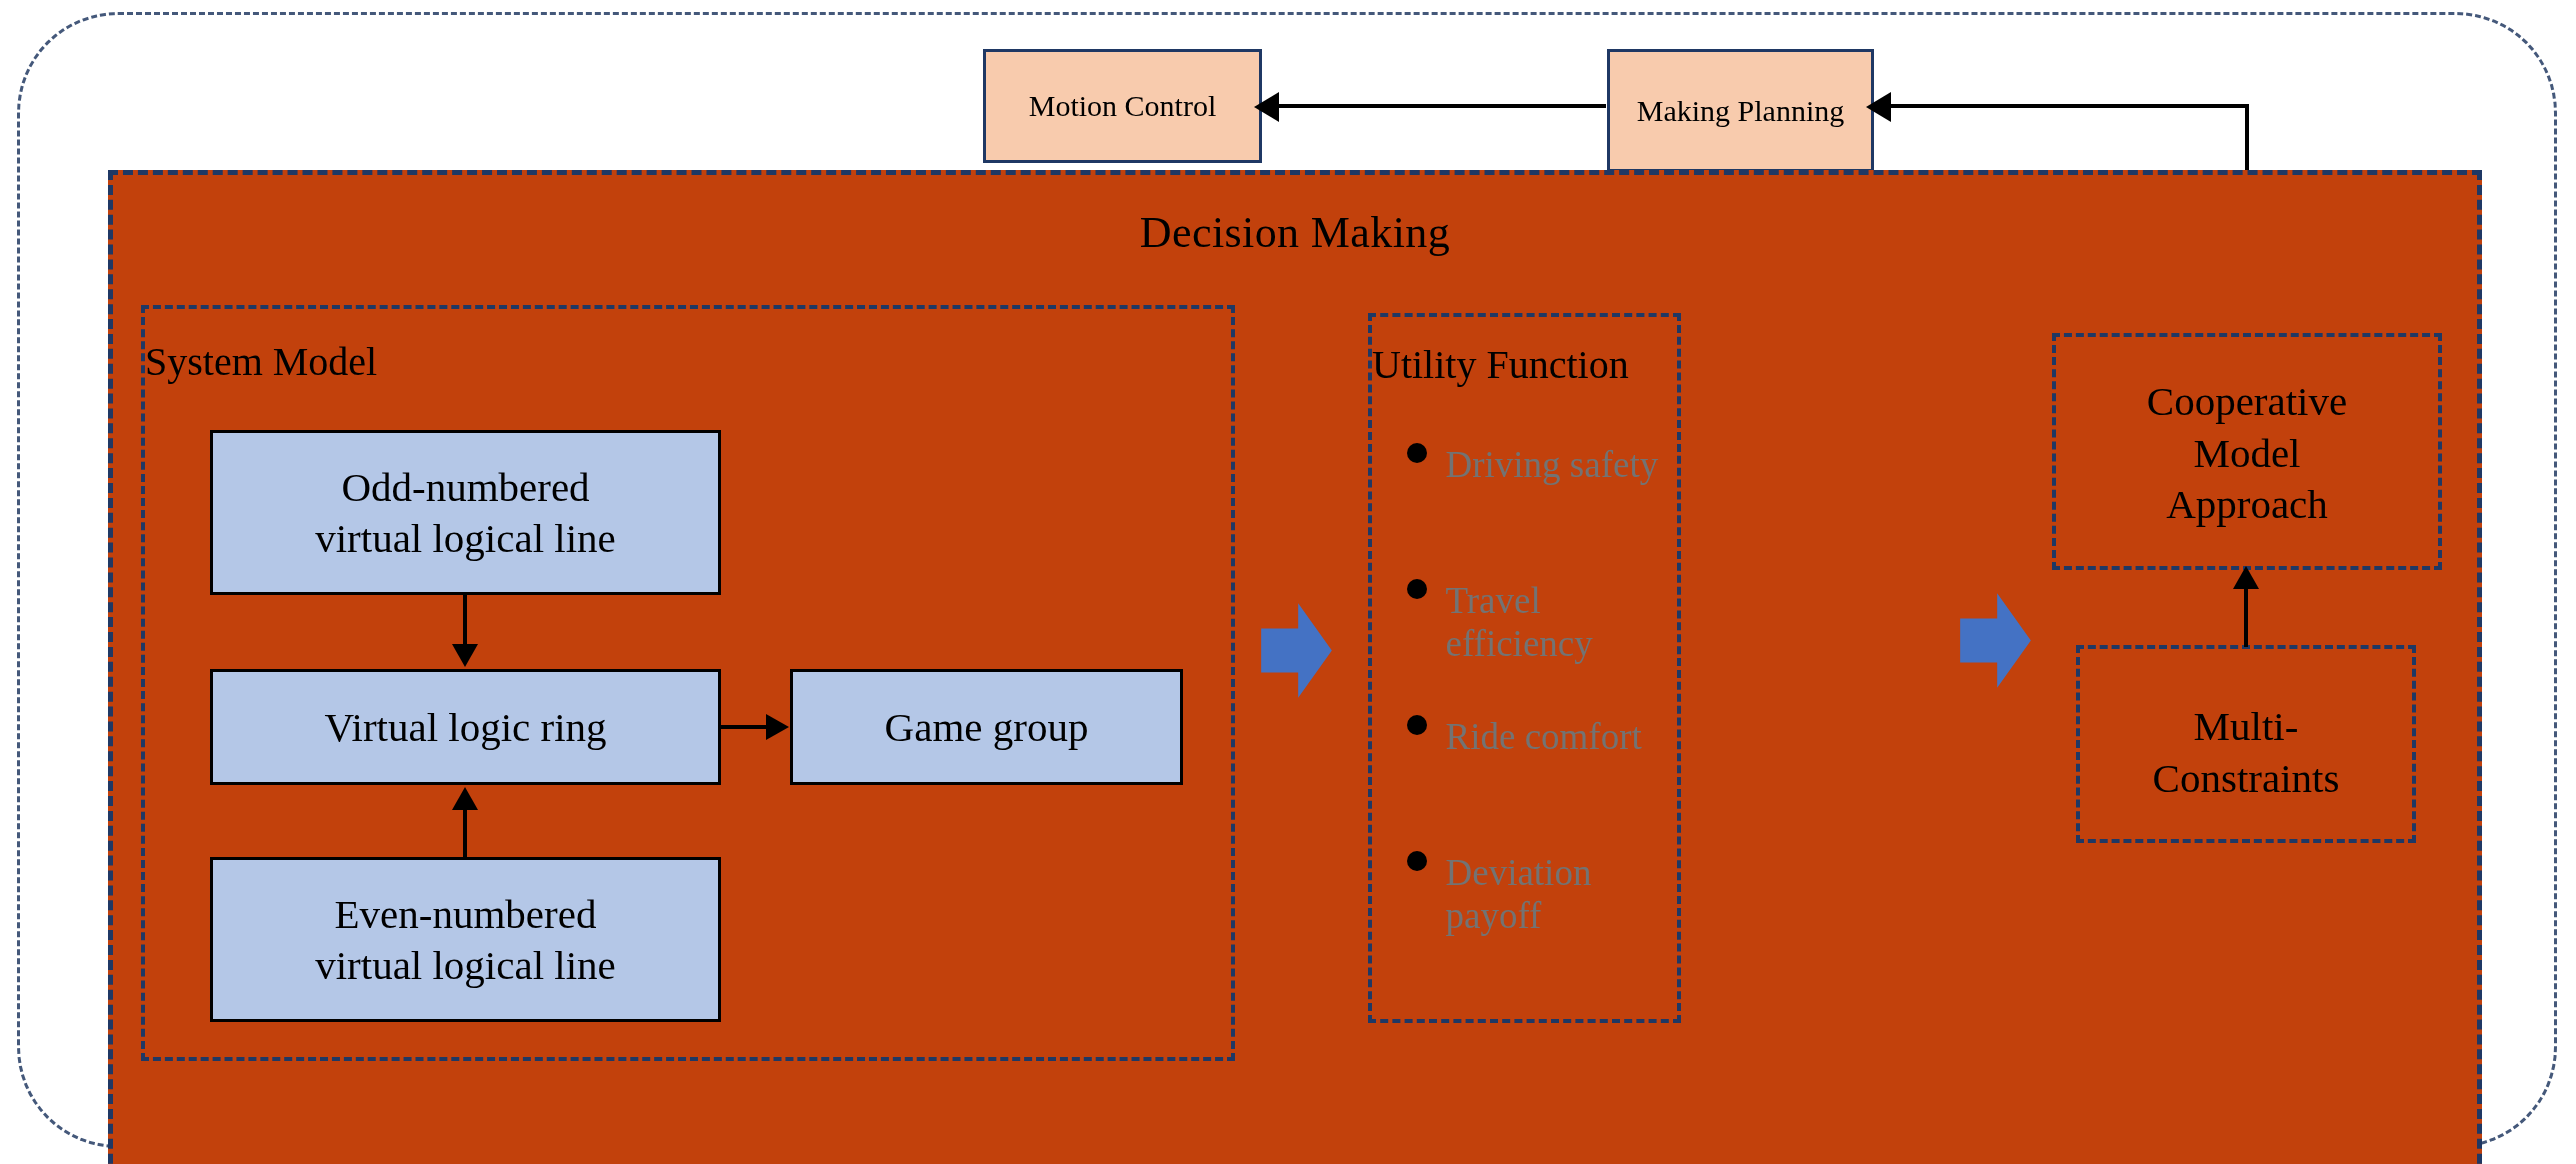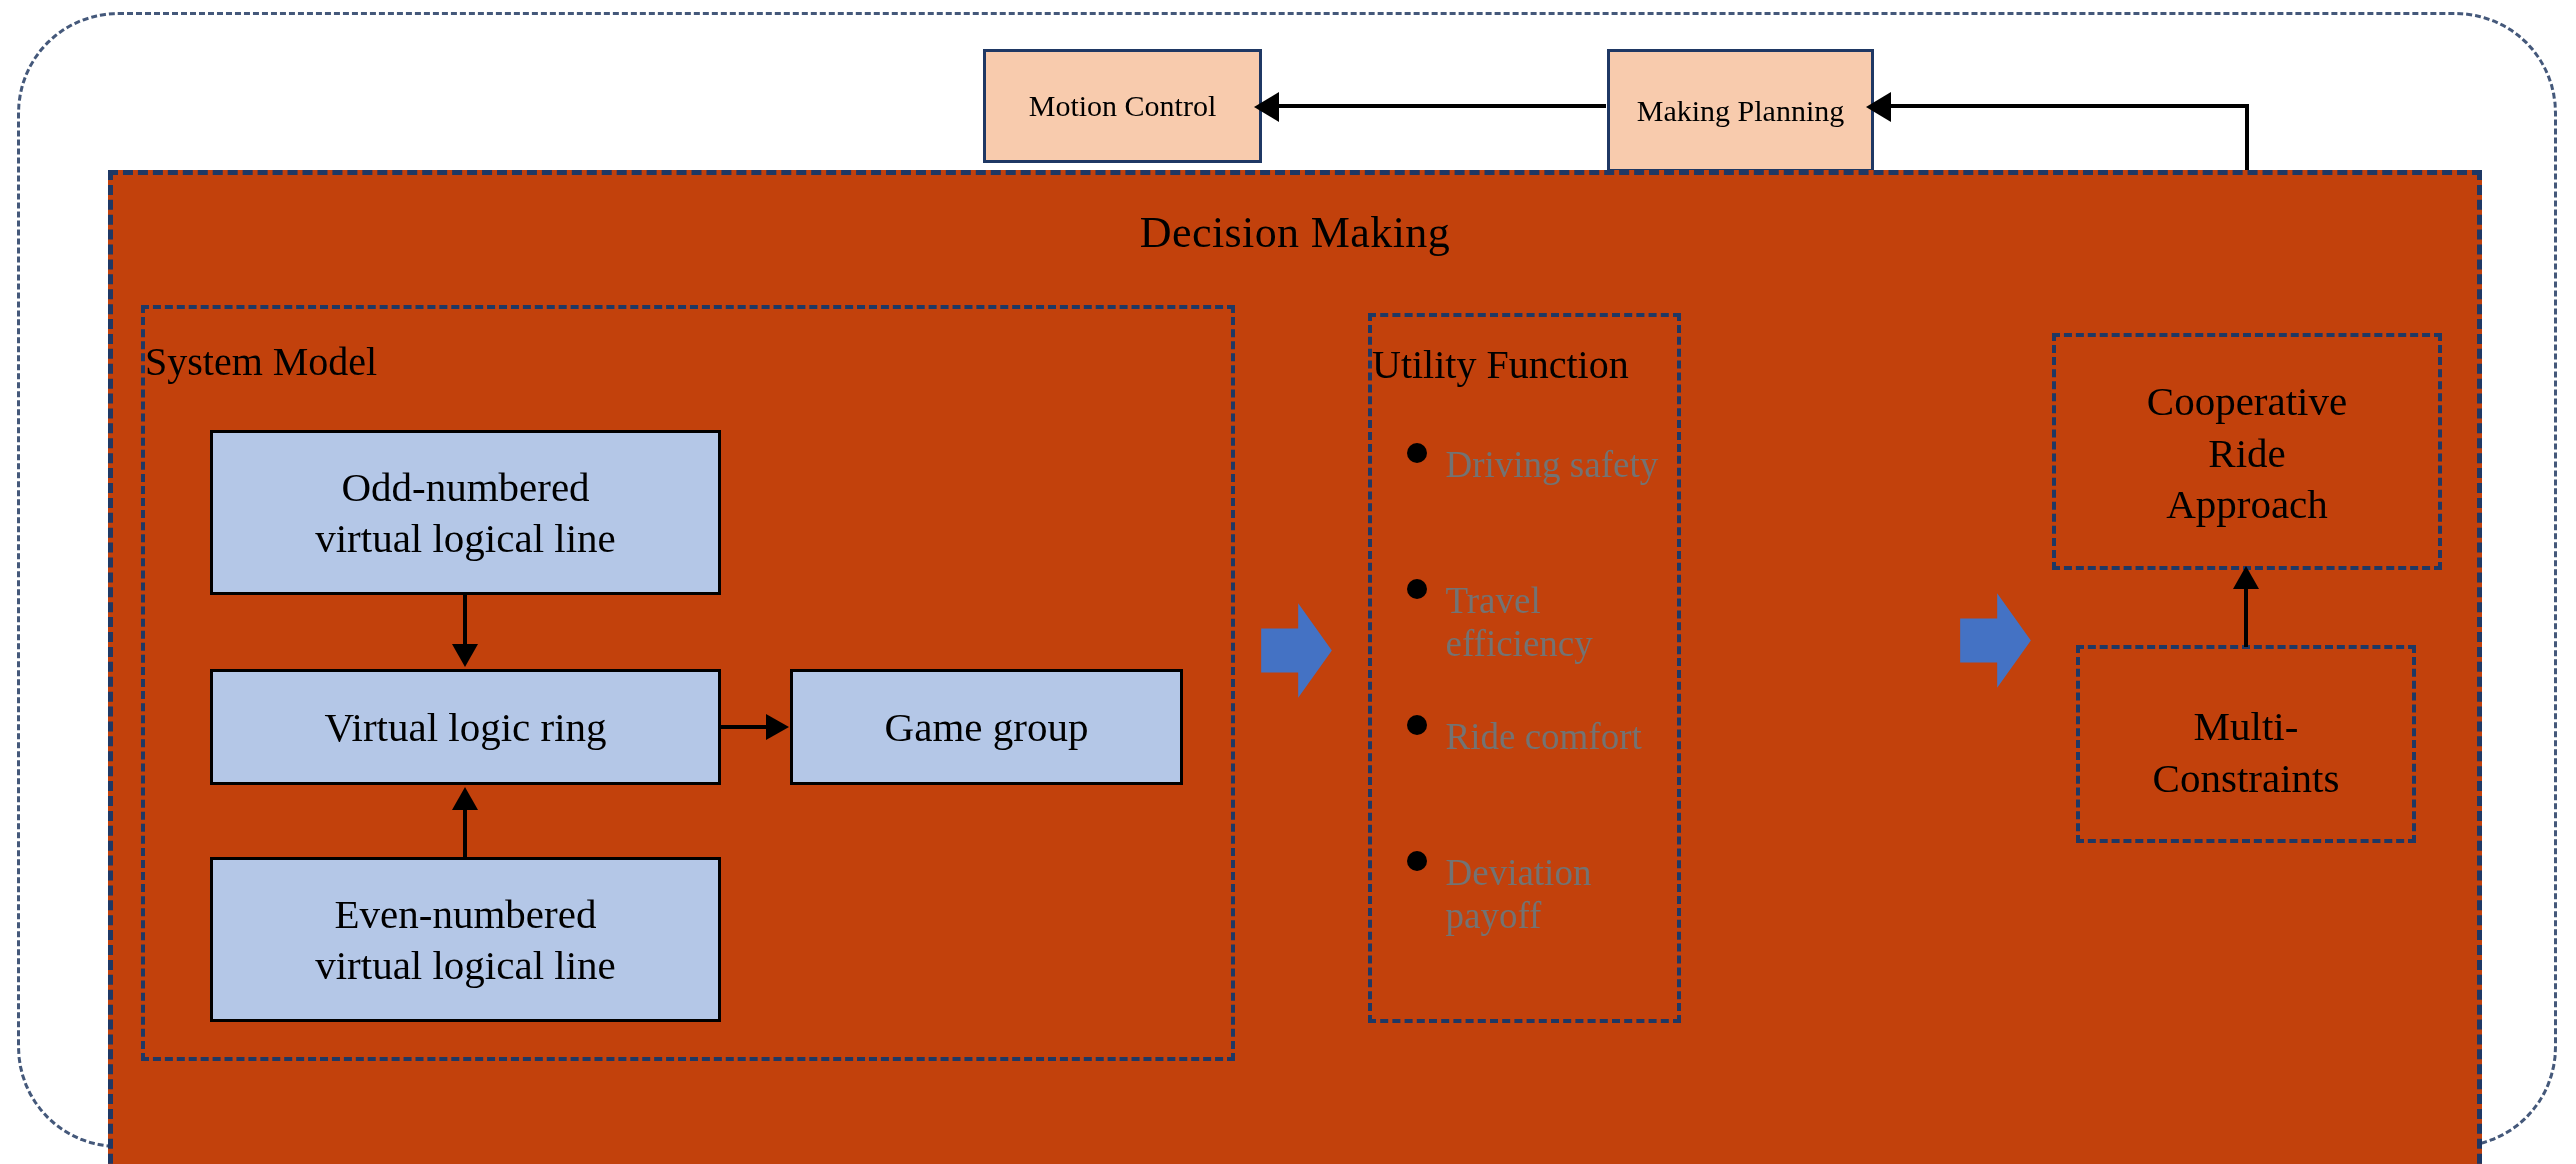--- a/index.html
+++ b/index.html
@@ -277,21 +277,21 @@
     </ul>
   </div>
 
   <svg class="blue-arrow" id="blue-arrow-2" viewBox="0 0 84 120">
     <polygon points="0,34 44,34 44,4 84,60 44,116 44,86 0,86" fill="#4472c4"></polygon>
   </svg>
 
   <div class="dashed-group" id="coop-group">
     <div class="dashed-text" id="coop-text">
       <div>Cooperative</div>
-      <div>Ride</div>
+      <div>Model</div>
       <div>Approach</div>
     </div>
   </div>
 
   <div class="dashed-group" id="multi-group">
     <div class="dashed-text" id="multi-text">
       <div>Multi-</div>
       <div>Constraints</div>
     </div>
   </div>

